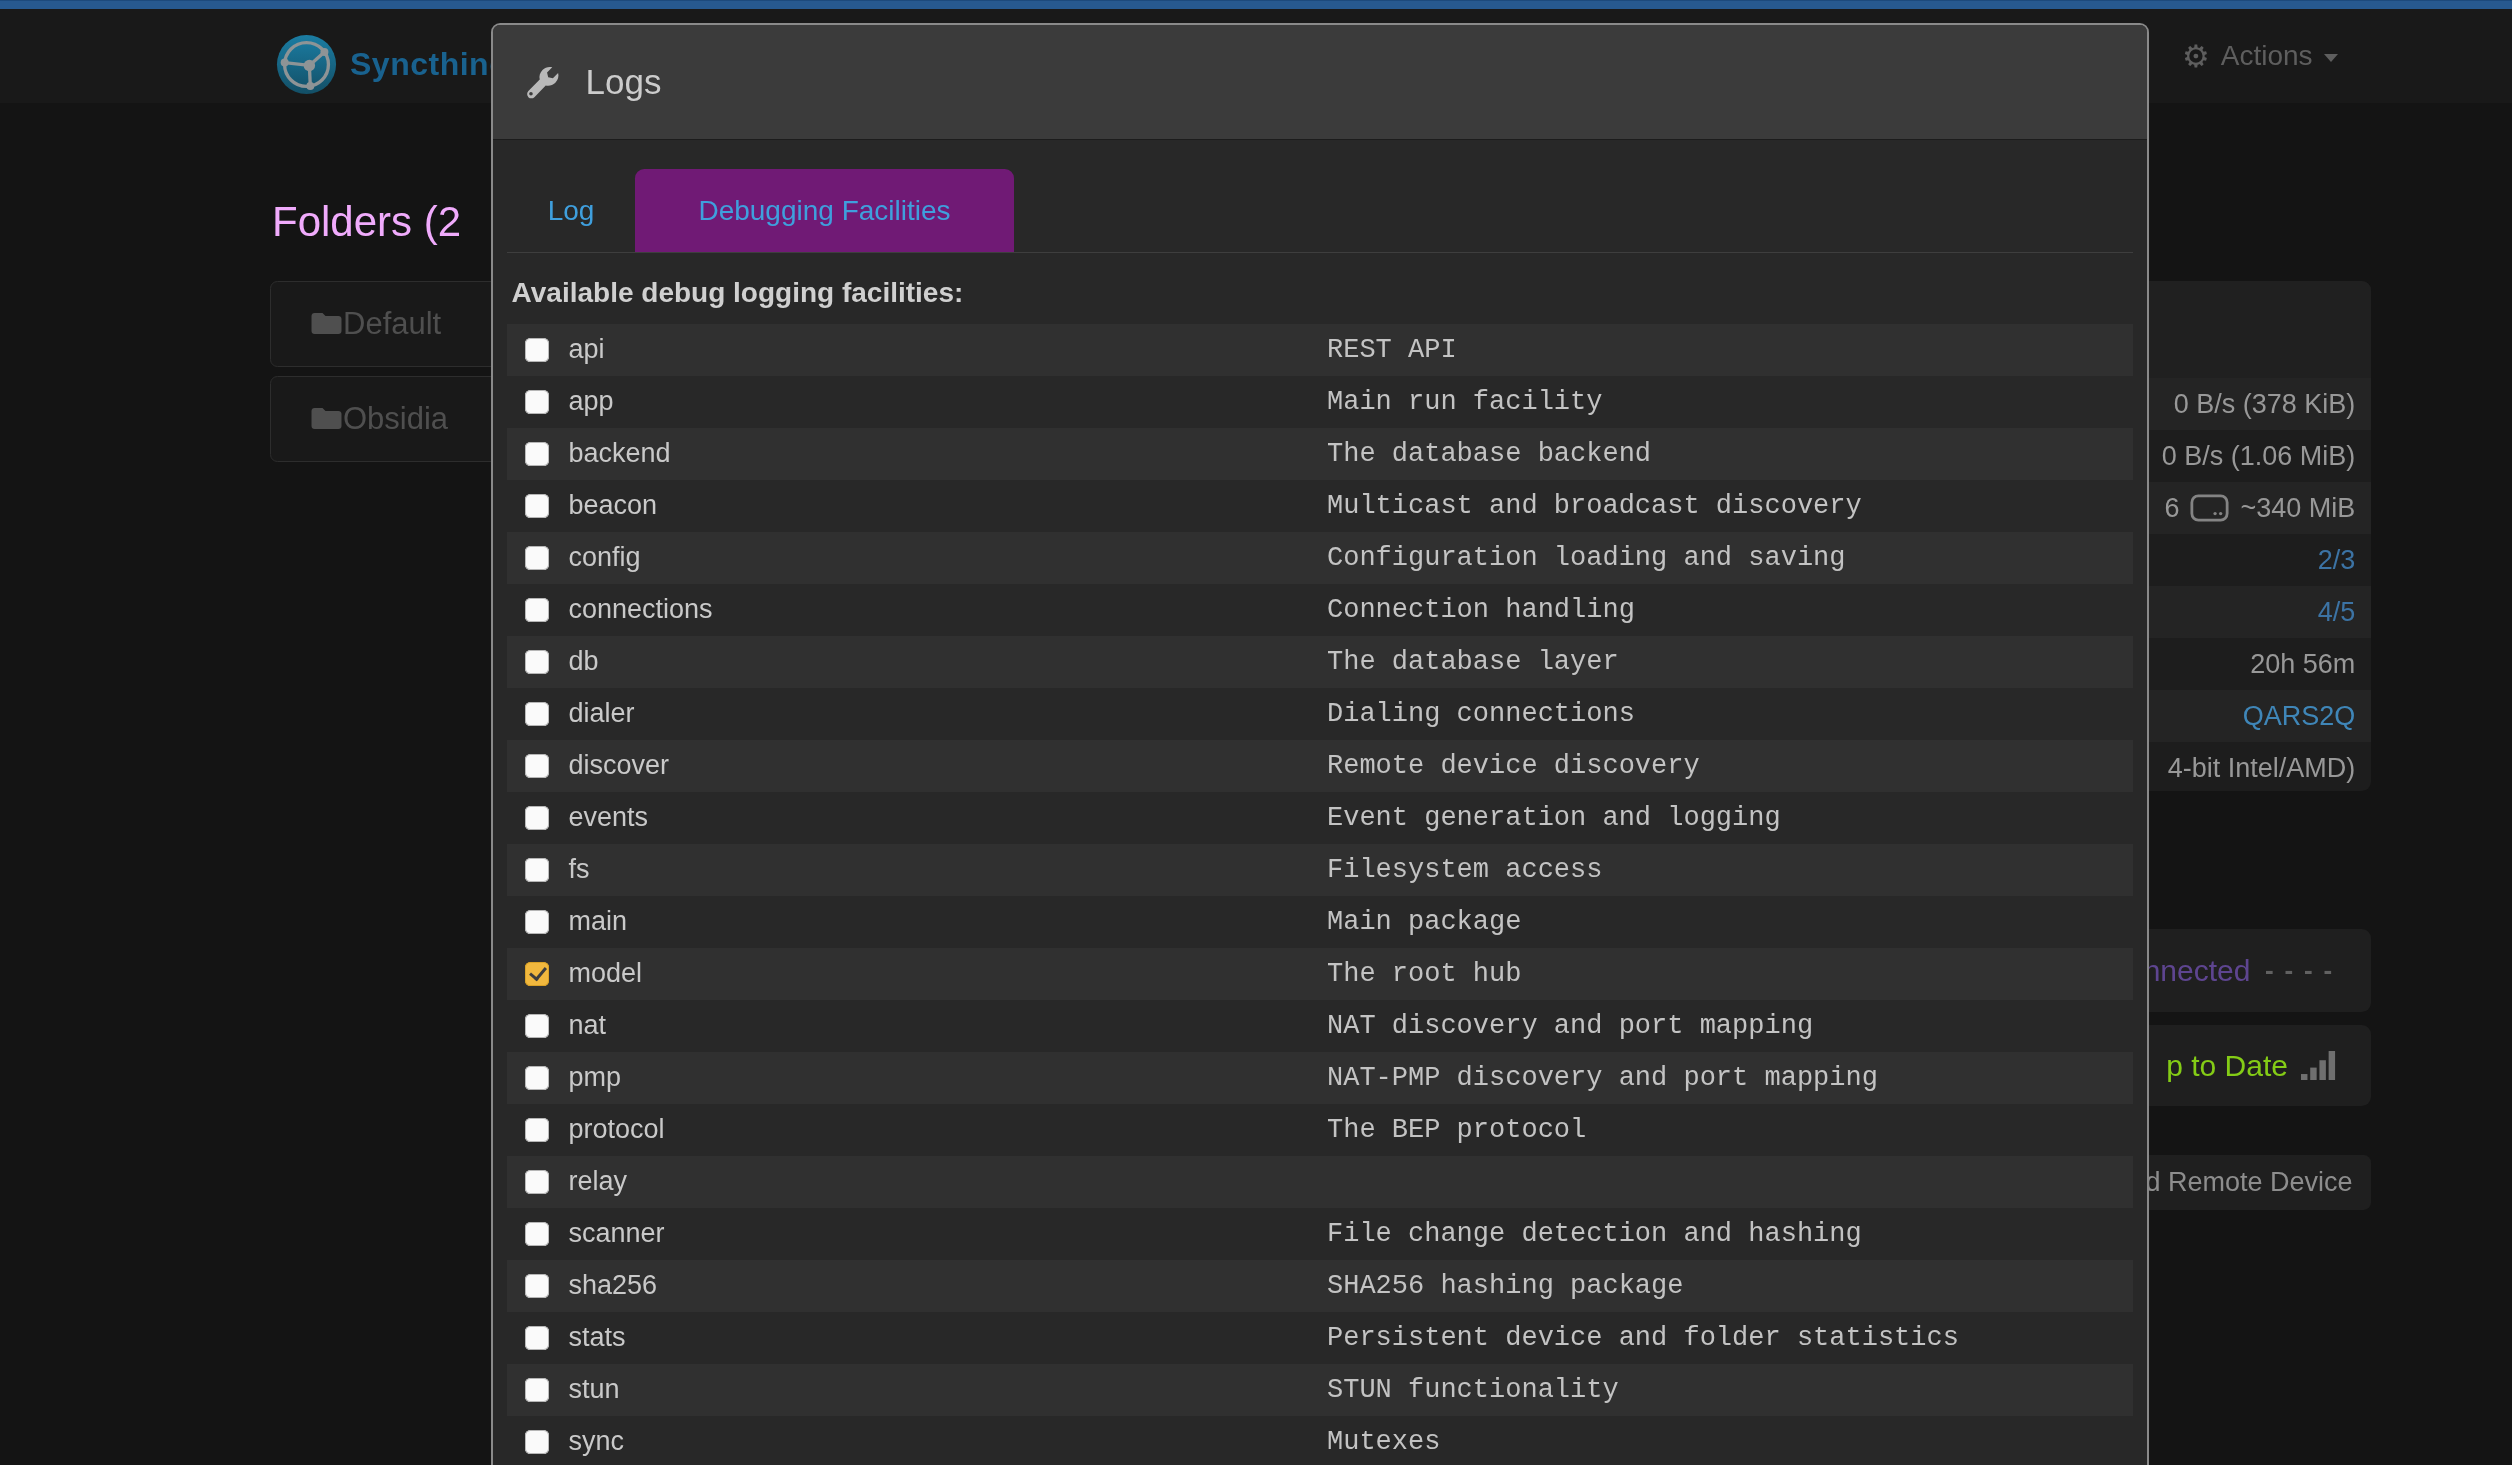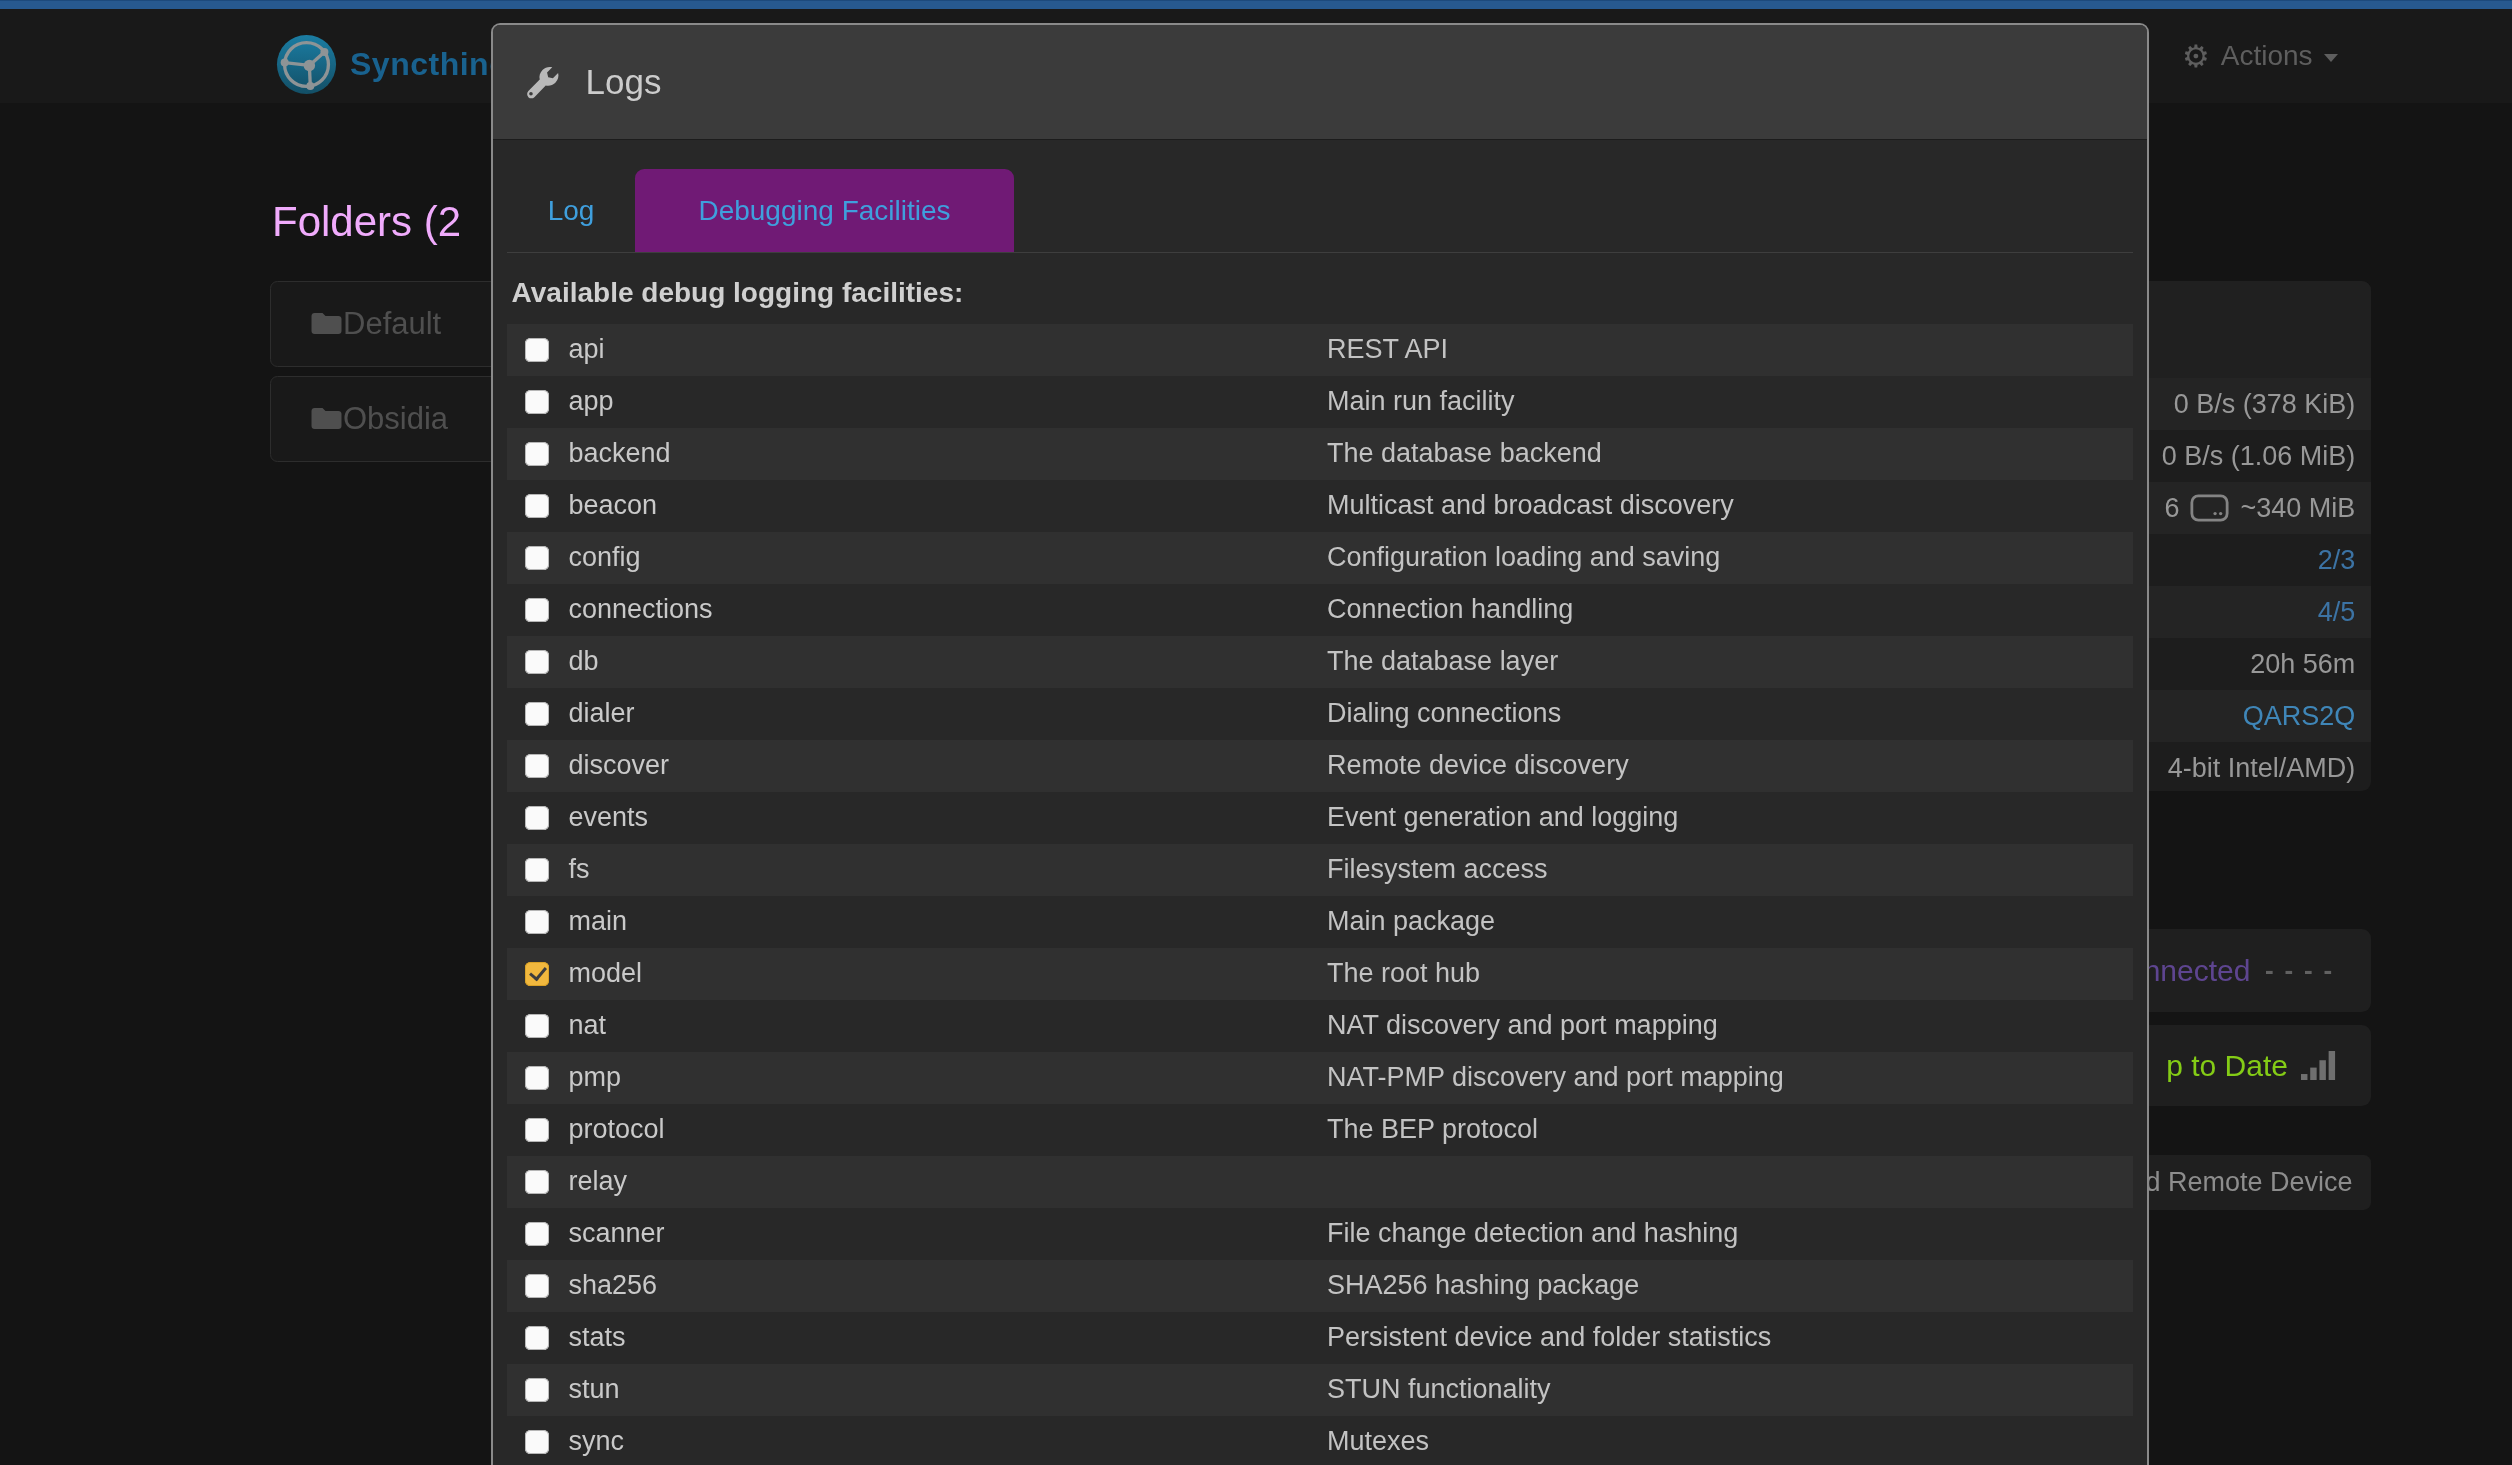--- a/index.html
+++ b/index.html
@@ -69,21 +69,21 @@
   .fac-table{margin-top:15.7px;}
   .fac-row{height:52px;display:flex;align-items:center;}
   .fac-row.odd{background:#303030;}
   .fac-cell-name{width:820px;display:flex;align-items:center;}
   .cb{width:24px;height:24px;margin-left:18.4px;border-radius:5.5px;background:#fafafa;
     box-shadow:inset 0 0 0 0.9px #b5b5b5;position:relative;flex:0 0 auto;}
   .cb.checked{background:#f1b83e;box-shadow:inset 0 0 0 0.9px #d9a126;}
   .cb.checked::after{content:"";position:absolute;left:7.4px;top:2.8px;width:7.4px;height:13px;
     border-right:3.2px solid #3d3d3d;border-bottom:3.2px solid #3d3d3d;transform:rotate(40deg);}
   .fac-name{margin-left:19px;font-size:27px;color:#c9c9c9;}
-  .fac-desc{flex:1;font-size:27px;color:#c3c3c3;}
+  .fac-desc{flex:1;font-size:27px;color:#c3c3c3;font-family:Liberation Mono, monospace;}
   .table-footer-divider{height:3.7px;background:#4d4d4d;}
 
   svg{display:block;}
 </style>
 </head>
 <body>
 
 <div class="screen">
 
   <div class="topbar"></div>

